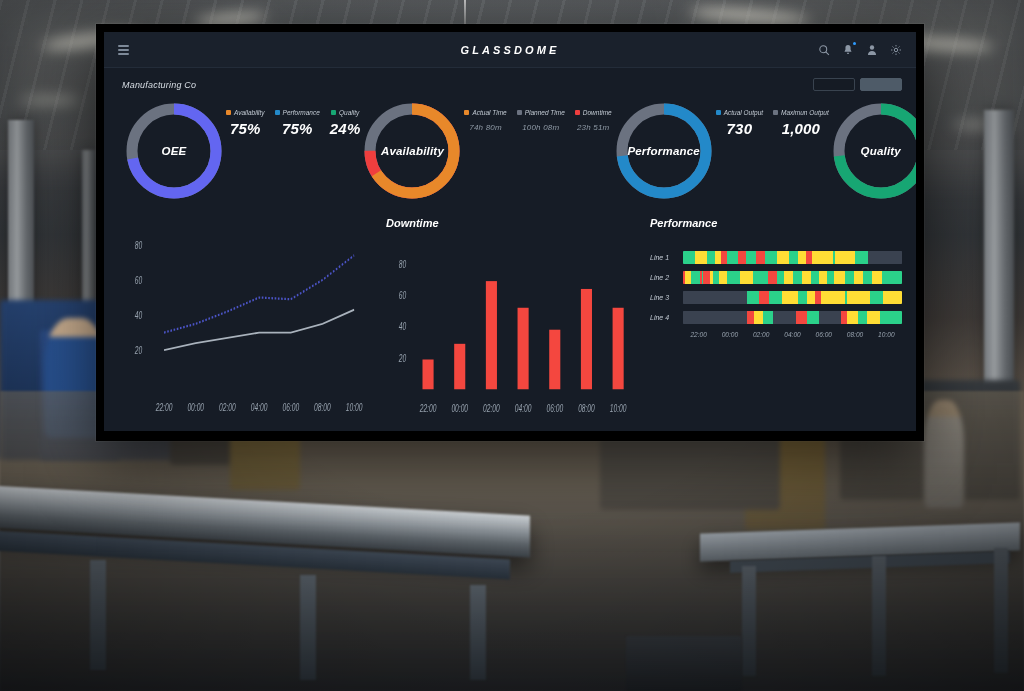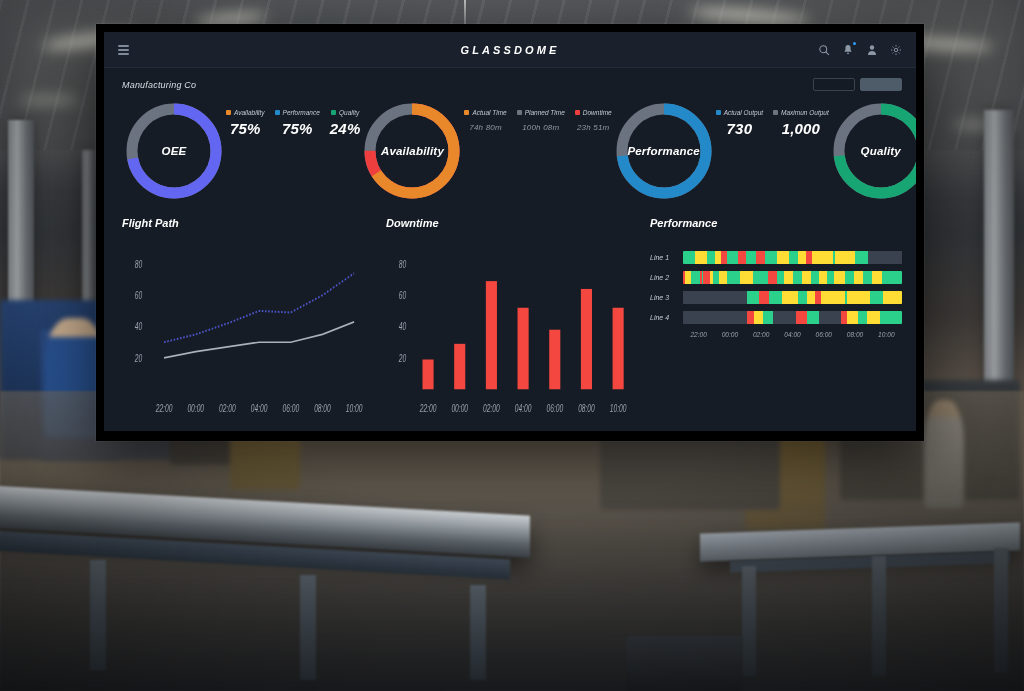--- a/index.html
+++ b/index.html
@@ -398,21 +398,20 @@
                 </div>
                 <div class="lg-val">730</div>
               </div>
             </div>
           </div>
         </div>
 
     <div class="charts">
 
       <div class="panel">
-        <div class="panel-title">Flight Path</div>
         <div class="plot">
           <svg id="svg-line" viewBox="0 0 250 120" preserveAspectRatio="none">
                 <text x="20" y="79.95555555555556" class="axis-y" text-anchor="end">20</text>
                 <text x="20" y="59.51111111111111" class="axis-y" text-anchor="end">40</text>
                 <text x="20" y="39.06666666666667" class="axis-y" text-anchor="end">60</text>
                 <text x="20" y="18.622222222222227" class="axis-y" text-anchor="end">80</text>
                 <text x="41.714285714285715" y="113" class="axis-lbl" text-anchor="middle">22:00</text>
                 <text x="73.14285714285714" y="113" class="axis-lbl" text-anchor="middle">00:00</text>
                 <text x="104.57142857142857" y="113" class="axis-lbl" text-anchor="middle">02:00</text>
                 <text x="136" y="113" class="axis-lbl" text-anchor="middle">04:00</text>

